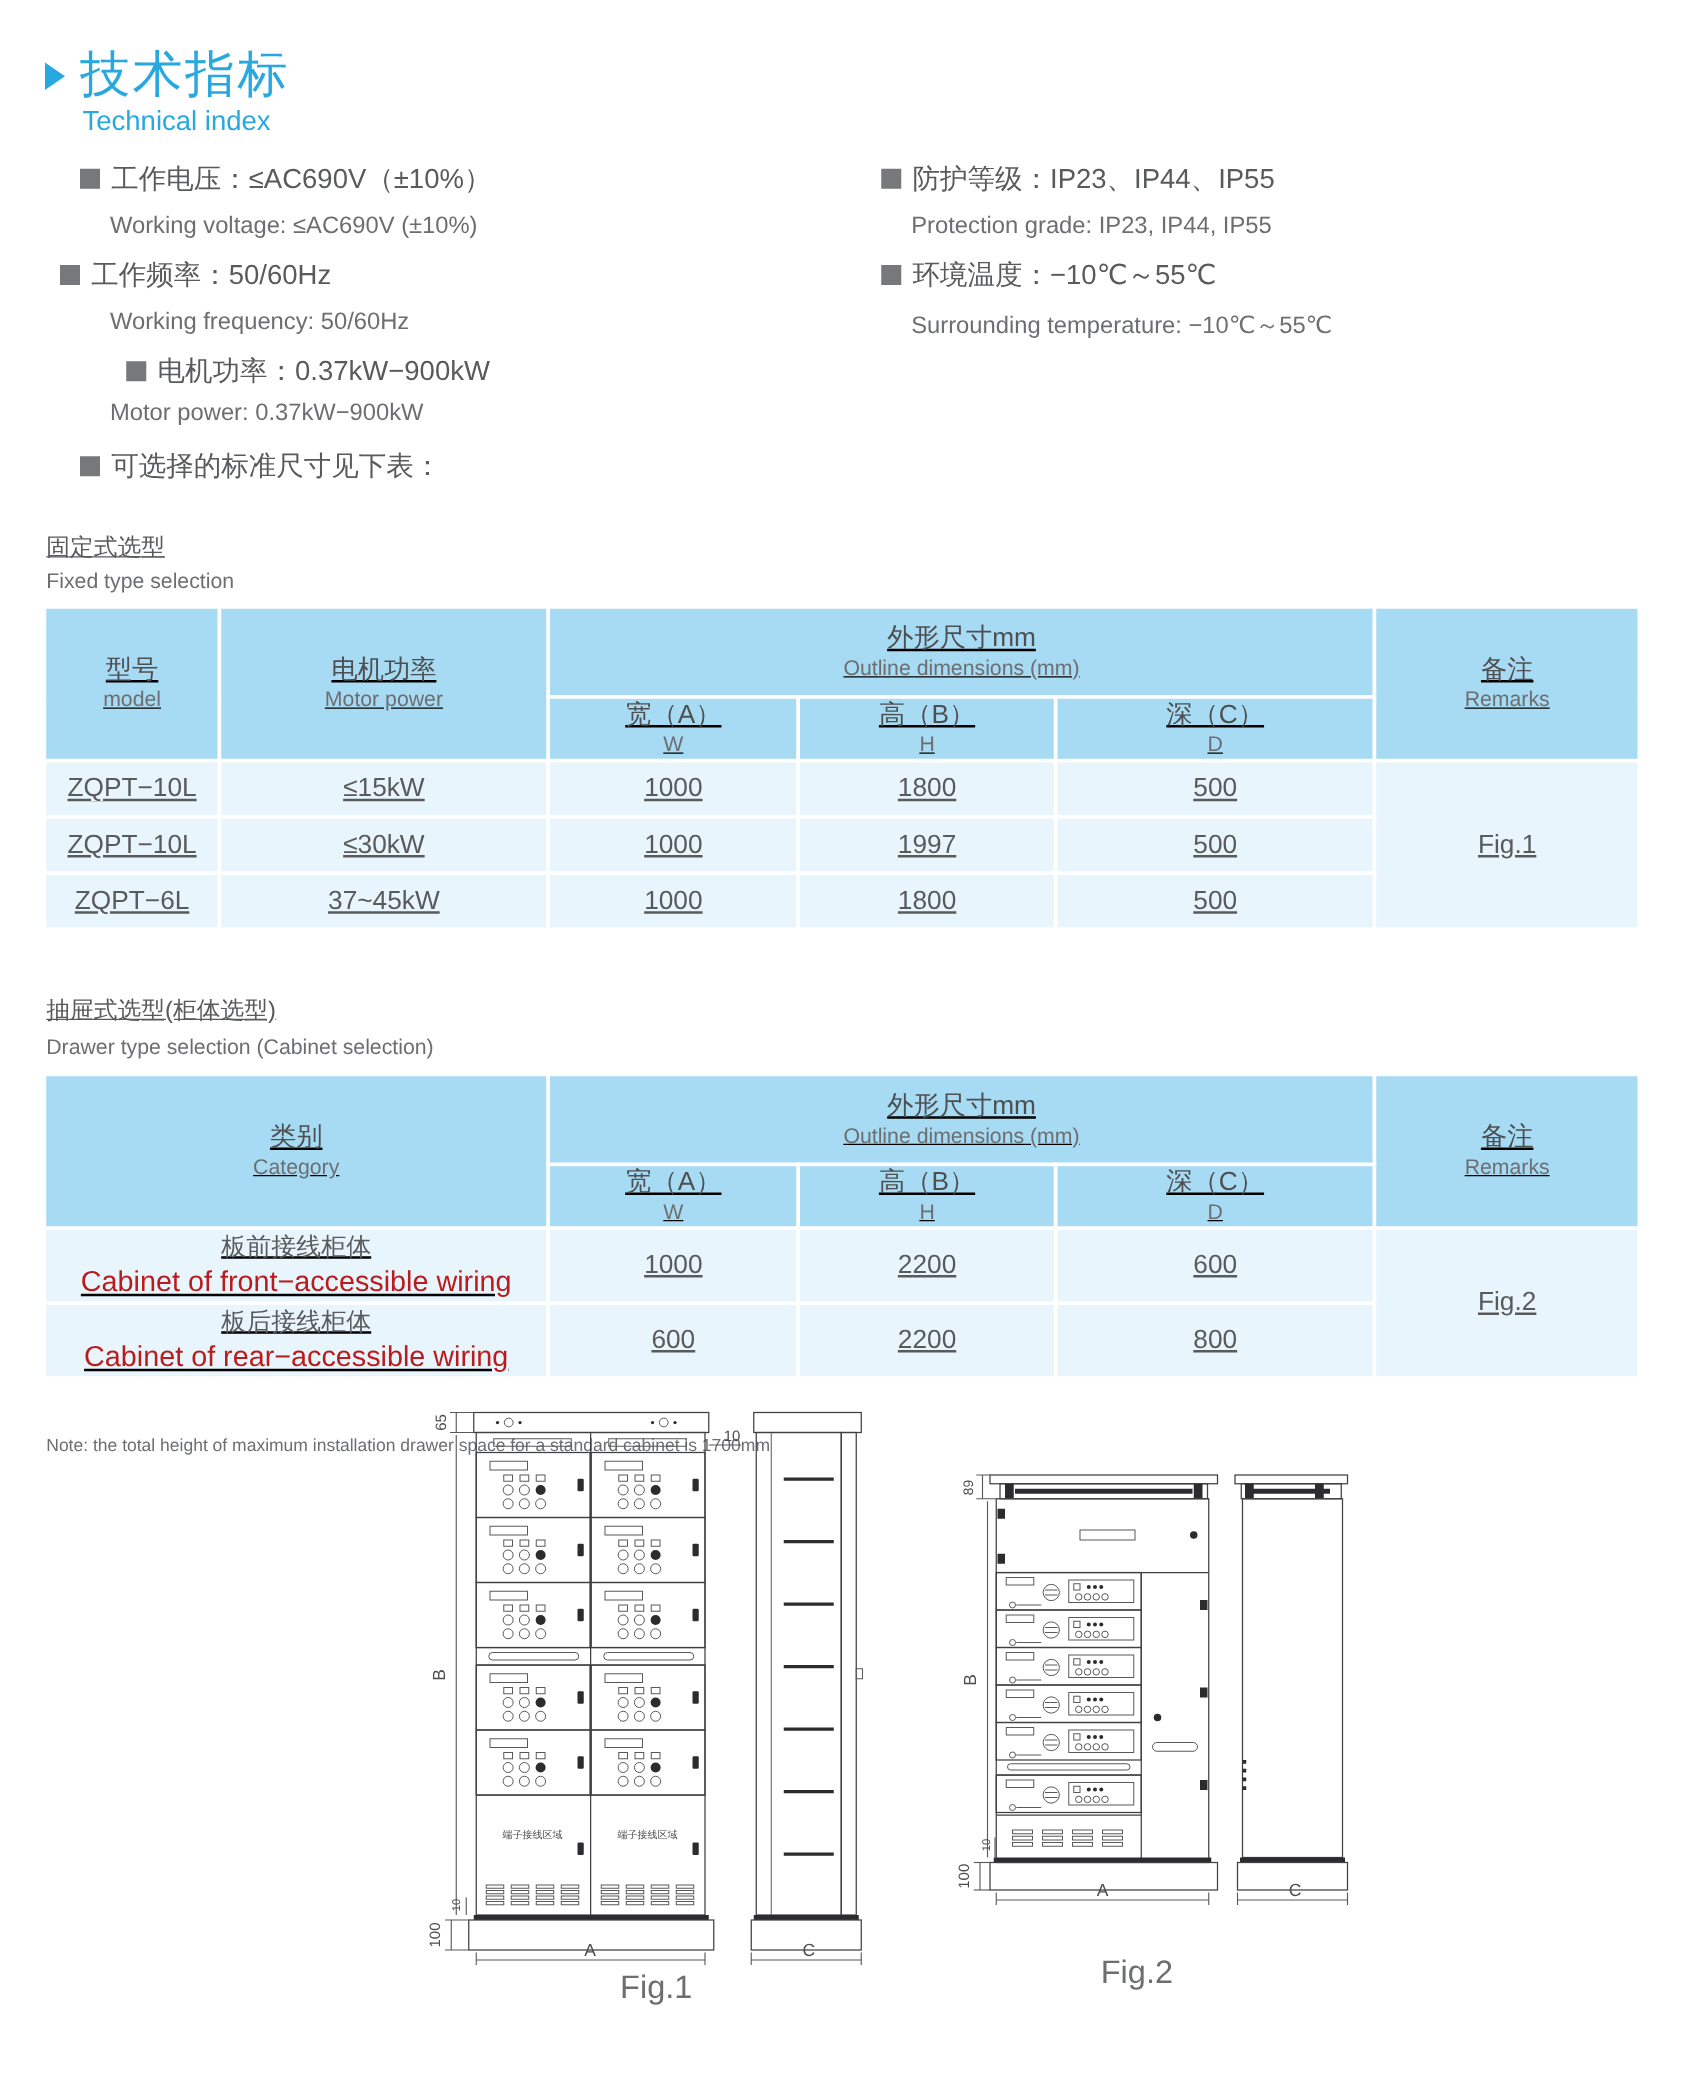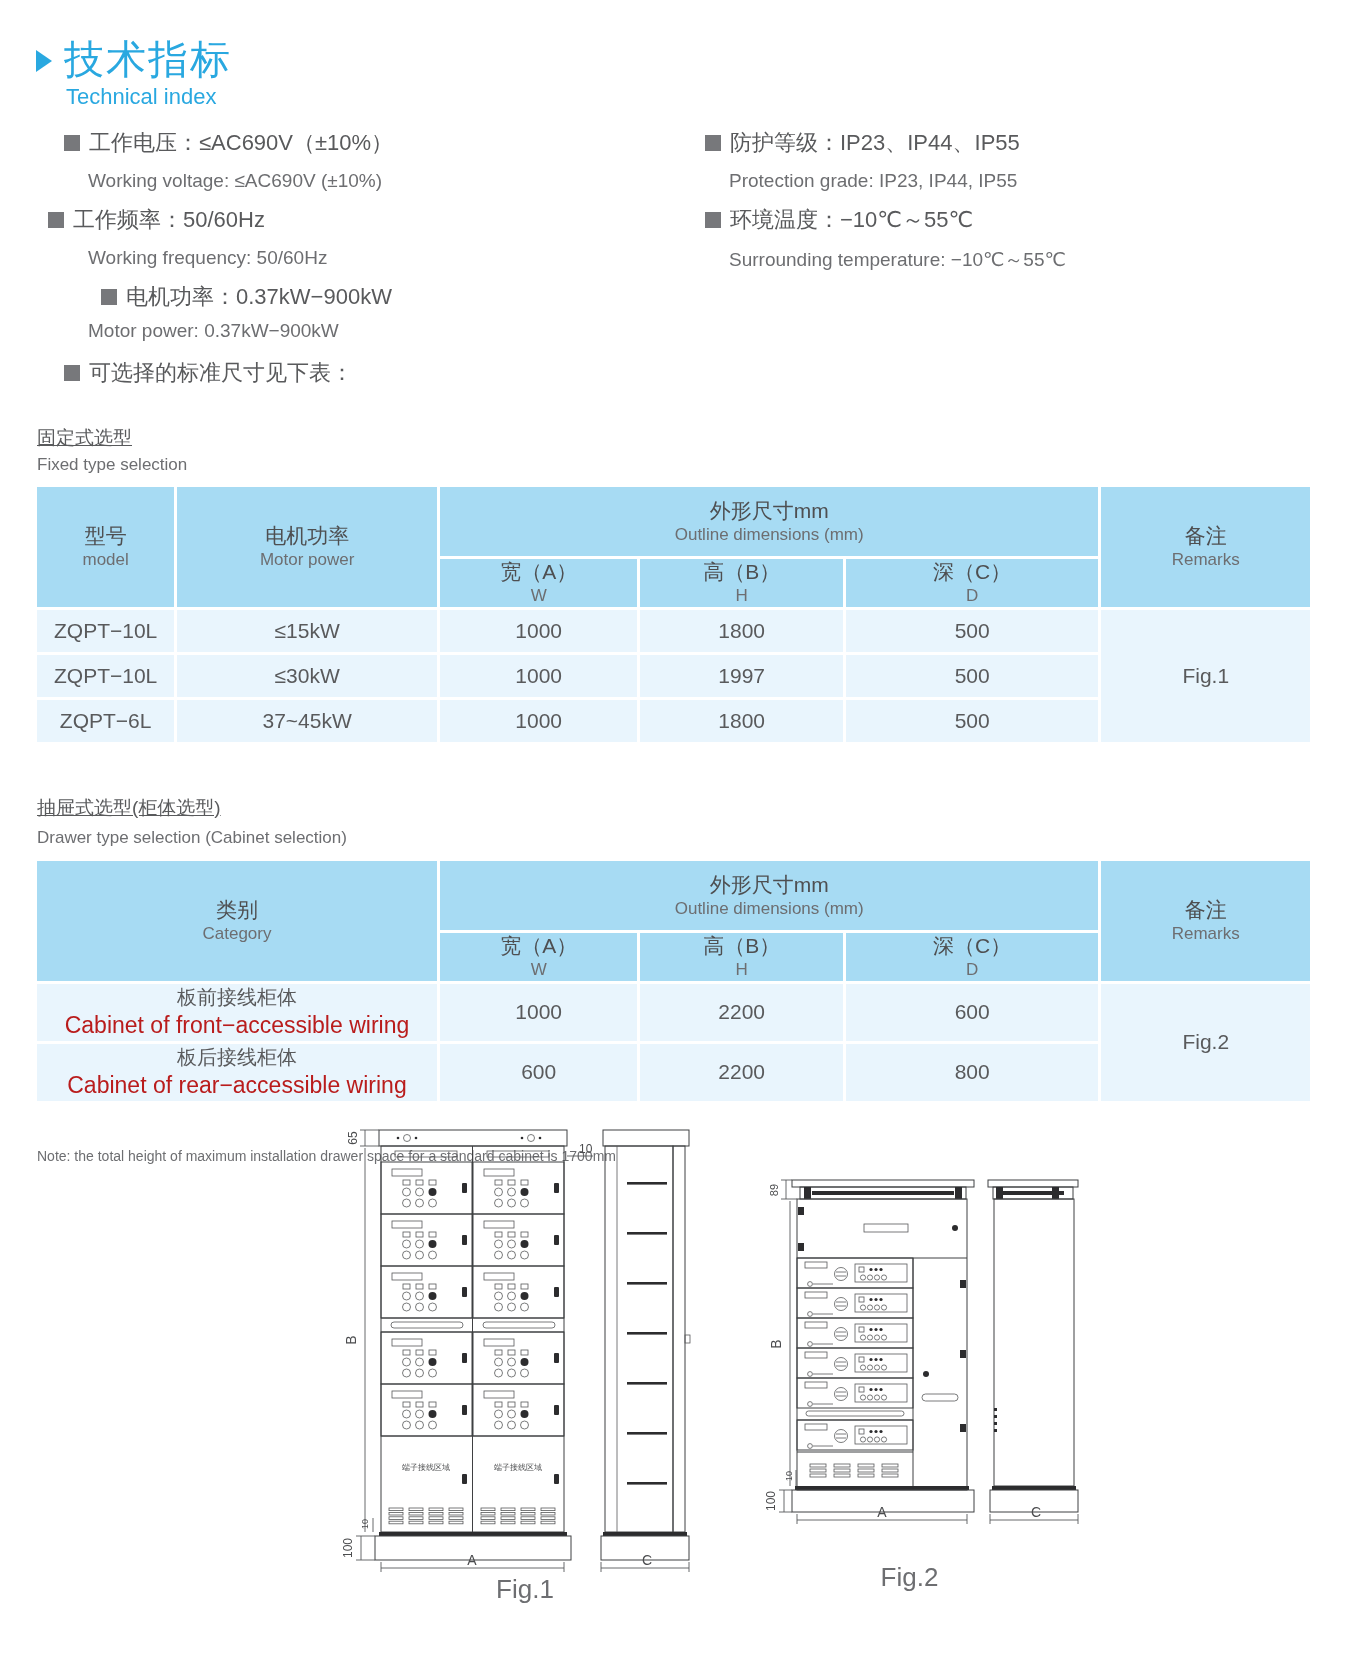--- a/index.html
+++ b/index.html
@@ -16,21 +16,21 @@
   .spec-zh{position:absolute;font-size:22px;color:#595a5c;white-space:nowrap;}
   .spec-en{position:absolute;font-size:19px;color:#6d6e71;white-space:nowrap;}
   .bullet{display:inline-block;width:16px;height:16px;background:#77787b;margin-right:9px;vertical-align:-1px;}
 
   
   .sec-zh{position:absolute;font-size:19px;color:#595a5c;text-decoration:underline;white-space:nowrap;}
   .sec-en{position:absolute;font-size:17px;color:#6d6e71;white-space:nowrap;}
 
   
   table.spec{position:absolute;border-collapse:collapse;table-layout:fixed;}
-  table.spec td,table.spec th{border:3px solid #fff;text-align:center;vertical-align:middle;padding:0;font-weight:normal;}
+  table.spec td,table.spec th{border:3px solid #fff;text-align:center;vertical-align:middle;padding:0;font-weight:normal;text-decoration:underline;}
   table.spec th{background:#a7dbf3;}
   table.spec td{background:#e9f5fd;}
   .th-zh{font-size:21px;color:#4e4f51;line-height:1.25;}
   .th-en{font-size:17px;color:#6d6e71;line-height:1.25;}
   .cell{font-size:21px;color:#595a5c;}
   .cell-en{font-size:23px;color:#b91c1c;line-height:1.25;}
 
   .note-zh{position:absolute;font-size:19px;color:#6d6e71;white-space:nowrap;}
   .note-en{position:absolute;font-size:14px;color:#6d6e71;white-space:nowrap;}
 

